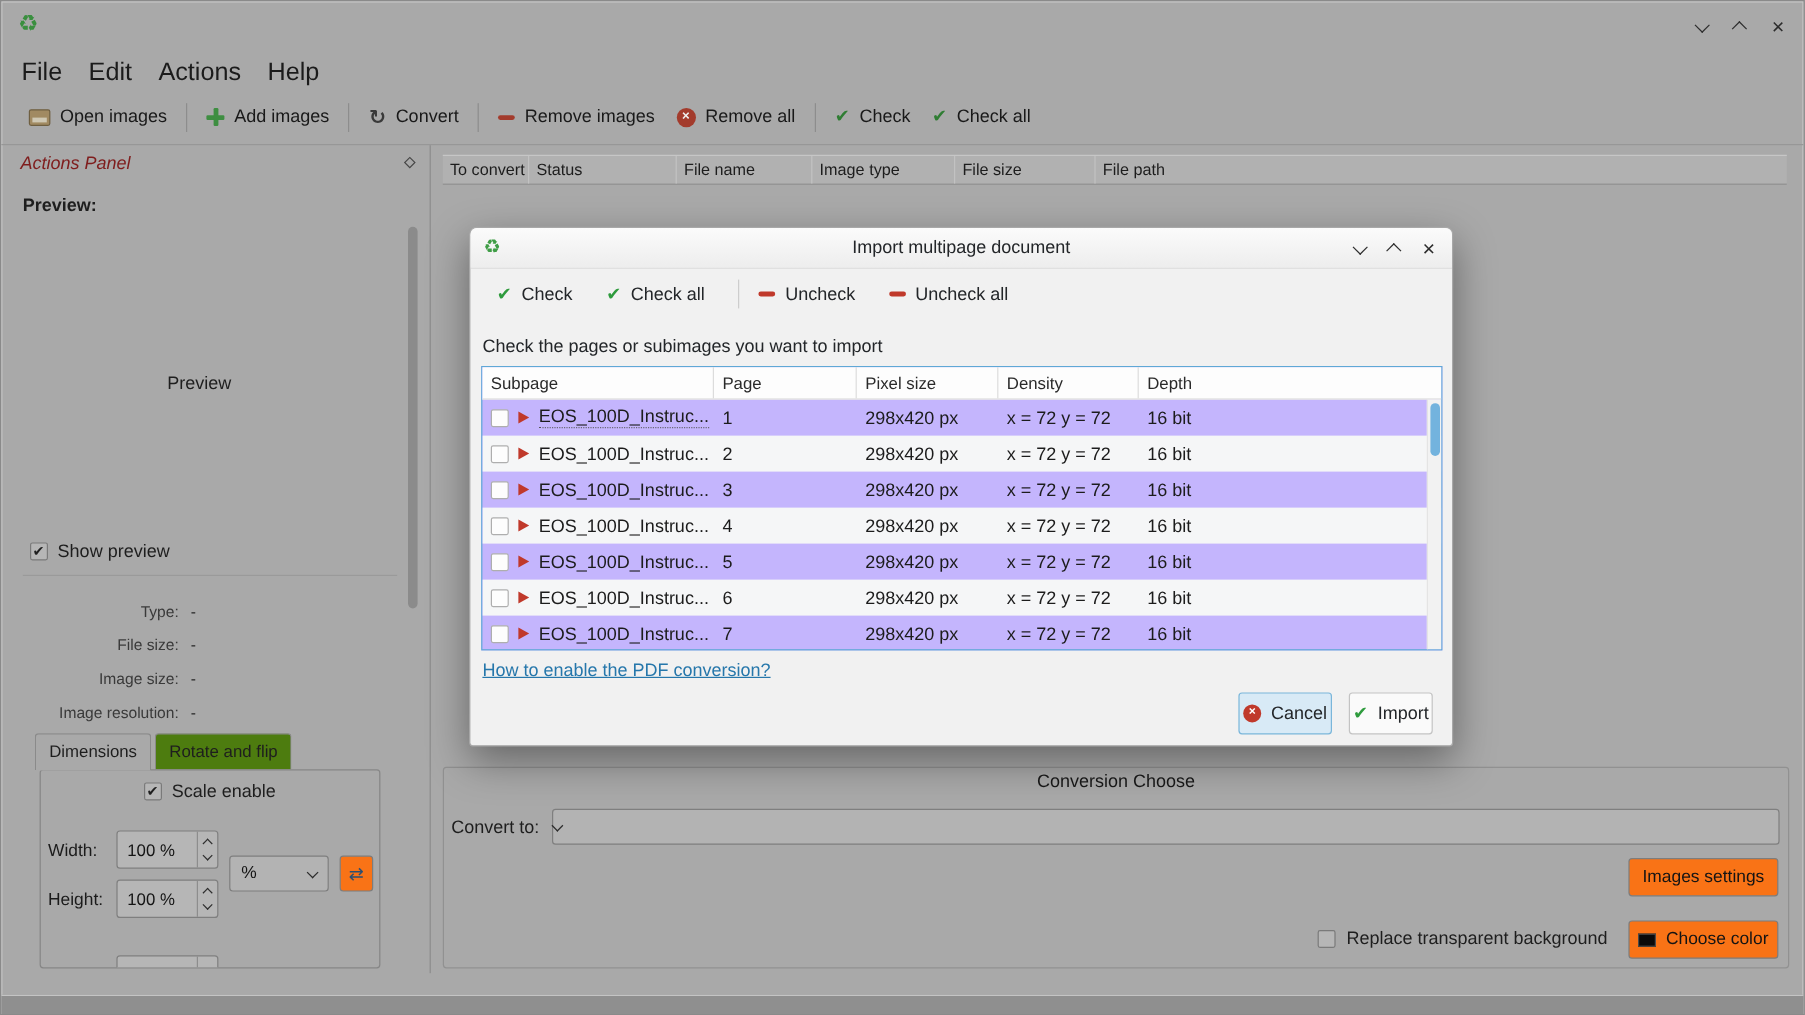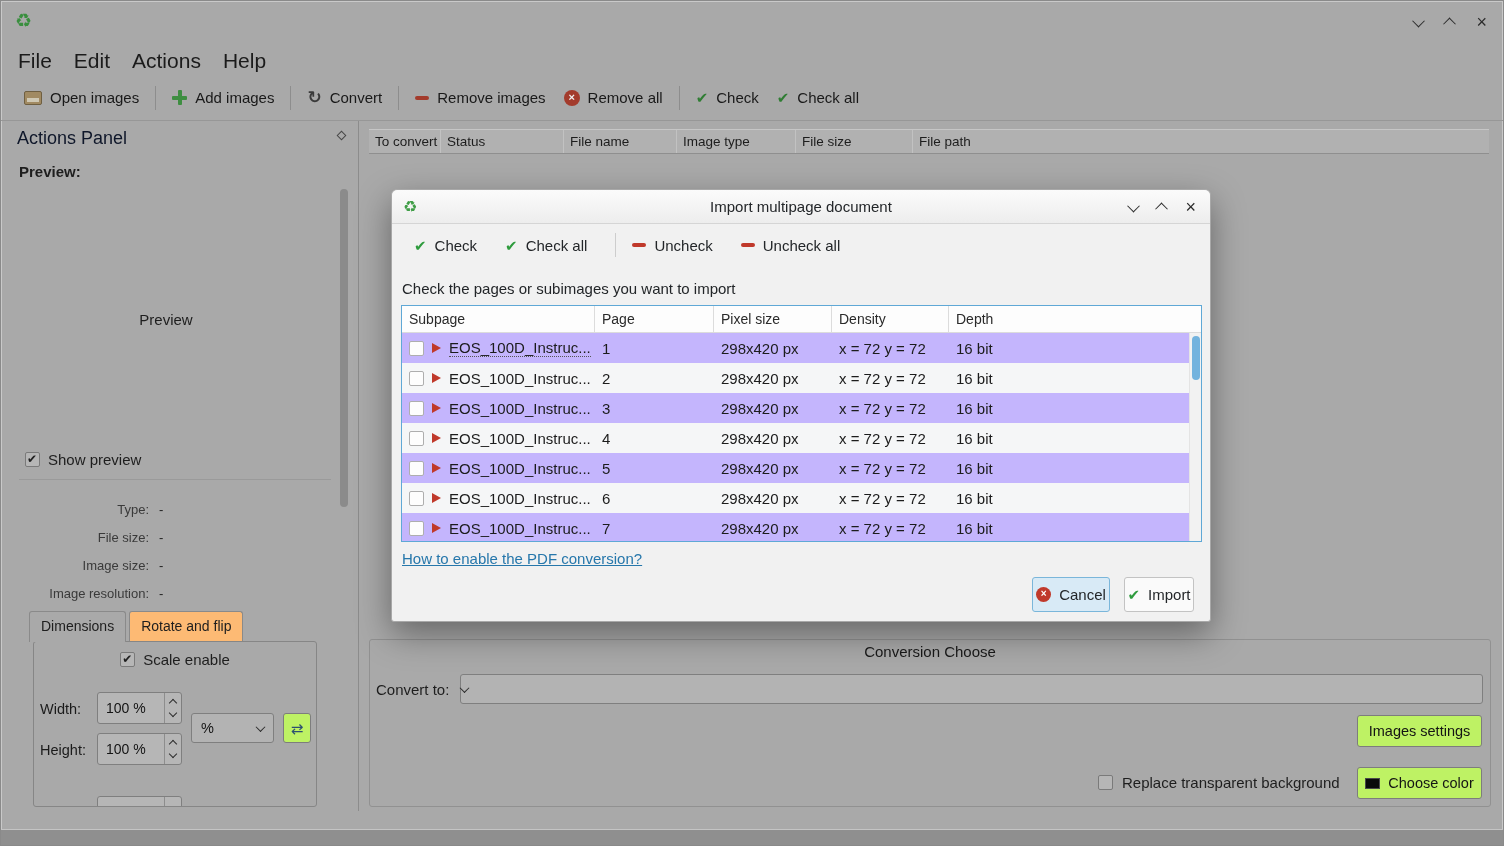--- a/index.html
+++ b/index.html
@@ -45,39 +45,39 @@
   .ic-stop { width:16px; height:16px; background:#a33b2c; border-radius:50%; color:#f1f1f1;
              font-size:11px; font-weight:bold; text-align:center; line-height:15px; }
   .ic-stop::before { content:"×"; }
   .ic-check { font-size:15px; line-height:1; color:#2f7d33; }
   .ic-check::before { content:"✔"; }
   .ic-check.bright { color:#2e9b3d; }
 
   
   .actions-panel { position:absolute; left:0; top:120px; width:358px; height:690px;
                    border-right:1px solid #8c8c8c; }
-  .ap-title { position:absolute; left:16px; top:7px; font-size:18px; color:#0f172a; }
+  .ap-title { position:absolute; left:16px; top:7px; font-size:15px; color:#7f1d1d;font-style:italic; }
   .ap-diamond { position:absolute; right:13px; top:11px; width:7px; height:7px;
                 border:1.3px solid #474747; transform:rotate(45deg); }
   .ap-preview-label { position:absolute; left:18px; top:42px; font-size:15px; font-weight:bold; }
   .ap-preview-word { position:absolute; left:0; top:190px; width:330px; text-align:center; font-size:15px; }
   .ap-scroll { position:absolute; right:10px; top:68px; width:8px; height:318px;
                background:#8b8b8b; border-radius:4px; }
   .ap-showpreview { position:absolute; left:24px; top:330px; display:flex; align-items:center; gap:8px; font-size:15px; }
   .ap-divider { position:absolute; left:18px; top:358px; width:312px; height:1px; background:#9a9a9a; }
   .ap-info { position:absolute; left:0; top:374px; width:220px; }
   .ap-info-row { display:flex; height:28px; align-items:center; font-size:13px; color:#3a3a3a; }
   .ap-info-row .lab { flex:0 0 148px; text-align:right; }
   .ap-info-row .val { margin-left:10px; color:#222; }
 
   .ap-tabs { position:absolute; left:28px; top:490px; display:flex; }
   .tab { padding:6px 11px; font-size:14px; border:1px solid #8a8a8a; border-bottom:none;
          border-radius:3px 3px 0 0; }
   .tab.active { background:#a9a9a9; height:31px; position:relative; z-index:3; }
-  .tab.inactive { background:#fdba74; height:30px; margin-left:3px; }
+  .tab.inactive { background:#4d7c0f; height:30px; margin-left:3px; }
 
   .ap-group { position:absolute; left:32px; top:520px; width:284px; height:166px;
               border:1px solid #868686; border-radius:3px; overflow:hidden; }
   .scale-row { position:absolute; top:9px; left:0; width:100%; display:flex; justify-content:center;
                align-items:center; gap:8px; font-size:15px; }
   .fld-label { position:absolute; font-size:14.5px; color:#1b1b1b; }
 
   .cb { display:inline-block; width:15px; height:15px; border:1px solid #aeaeae; background:#fdfdfd;
         border-radius:2px; position:relative; flex:0 0 auto; }
   .cb.dim { background:#b6b6b6; border-color:#7a7a7a; }
@@ -90,21 +90,21 @@
                 align-items:center; justify-content:center; gap:4px; }
   .tcv { display:inline-block; width:6px; height:6px; border-right:1.4px solid #2e2e2e; border-bottom:1.4px solid #2e2e2e; }
   .tcv.up { transform:rotate(-135deg); margin-top:3px; }
   .tcv.down { transform:rotate(45deg); margin-bottom:3px; }
 
   .combo { background:#b3b3b3; border:1px solid #7f7f7f; border-radius:3px;
            display:flex; align-items:center; position:absolute; }
   .combo .cval { flex:1; padding-left:9px; font-size:14.5px; color:#141414; white-space:nowrap; overflow:hidden; }
   .combo .cchev { margin-right:9px; }
 
-  .dbtn { position:absolute; background:#bef264; border:1px solid #7d7d7d; border-radius:3px;
+  .dbtn { position:absolute; background:#f97316; border:1px solid #7d7d7d; border-radius:3px;
           font-size:14.5px; color:#141414; display:flex; align-items:center; justify-content:center; gap:8px; }
   .ic-refresh { font-size:15px; color:#2d4f71; line-height:1; }
   .ic-refresh::before { content:"⇄"; }
   .swatch { width:15px; height:11px; background:#0a0a0a; border:1px solid #4a4a4a; }
 
   
   .file-table-header { position:absolute; left:368px; top:128px; right:14px; height:25px; display:flex;
                        background:#b1b1b1; border-top:1px solid #c6c6c6; border-bottom:1px solid #8f8f8f; }
   .fth-cell { padding-left:6px; font-size:13.5px; line-height:24px; color:#1d1d1d;
               border-right:1px solid #c2c2c2; white-space:nowrap; overflow:hidden; }

